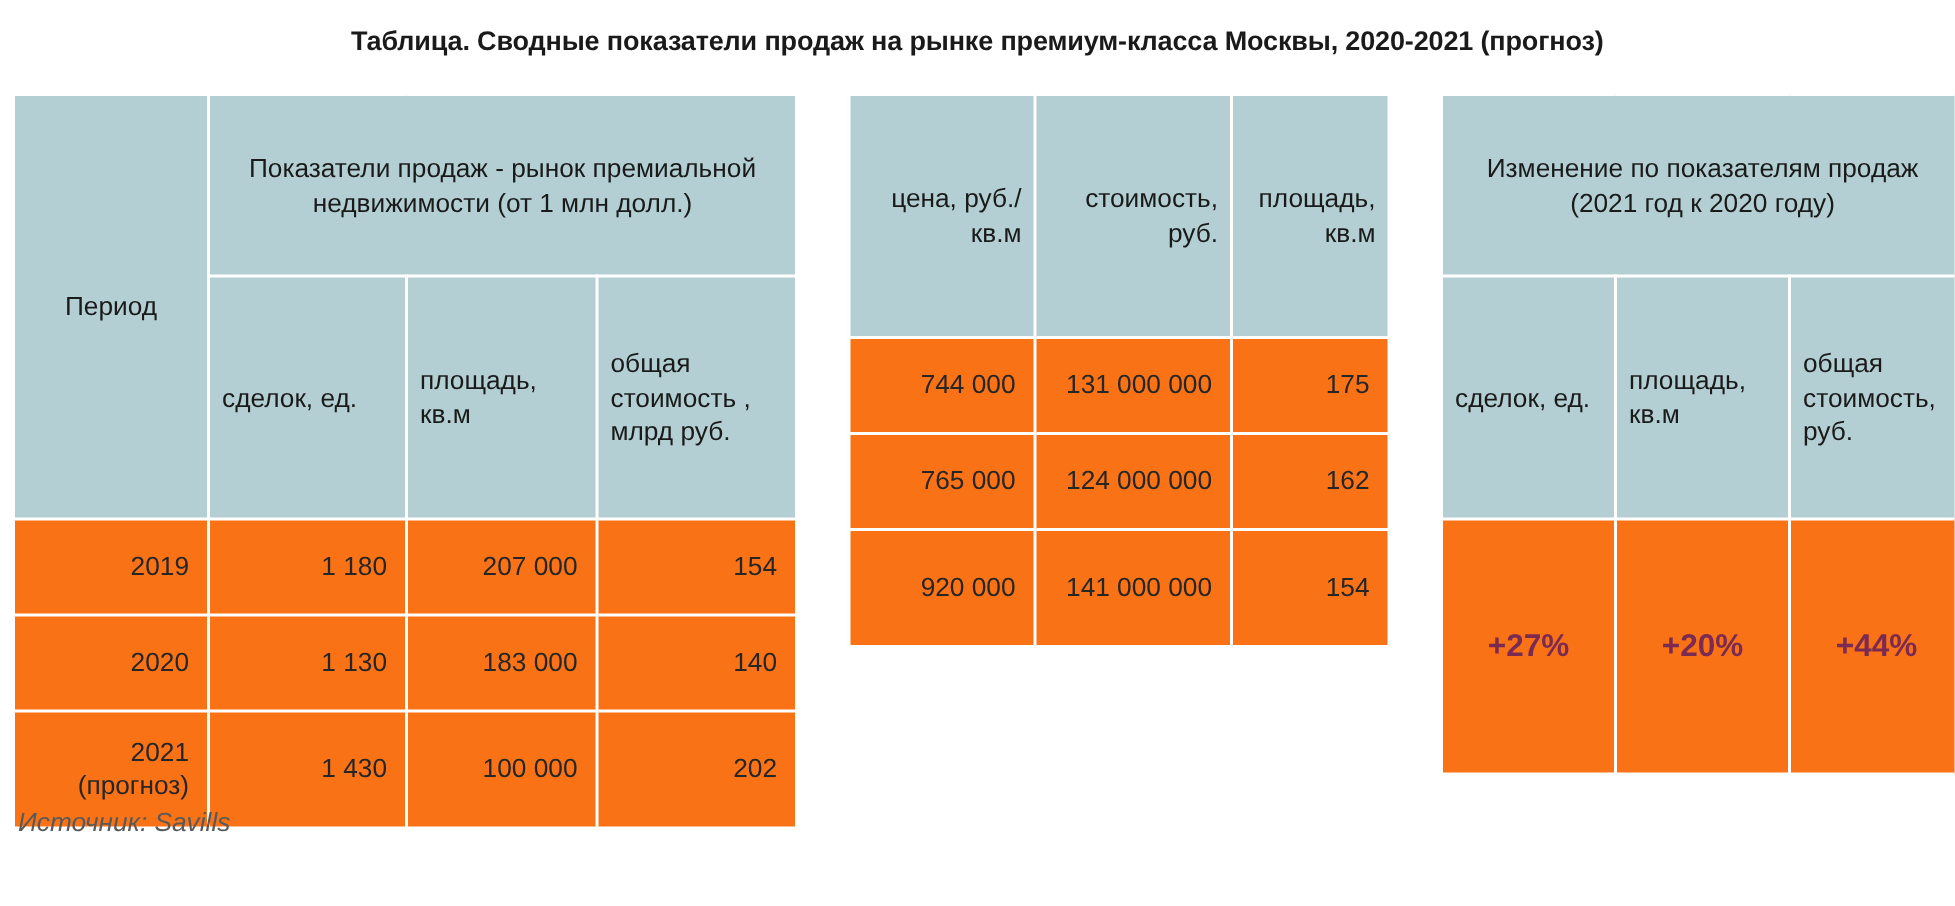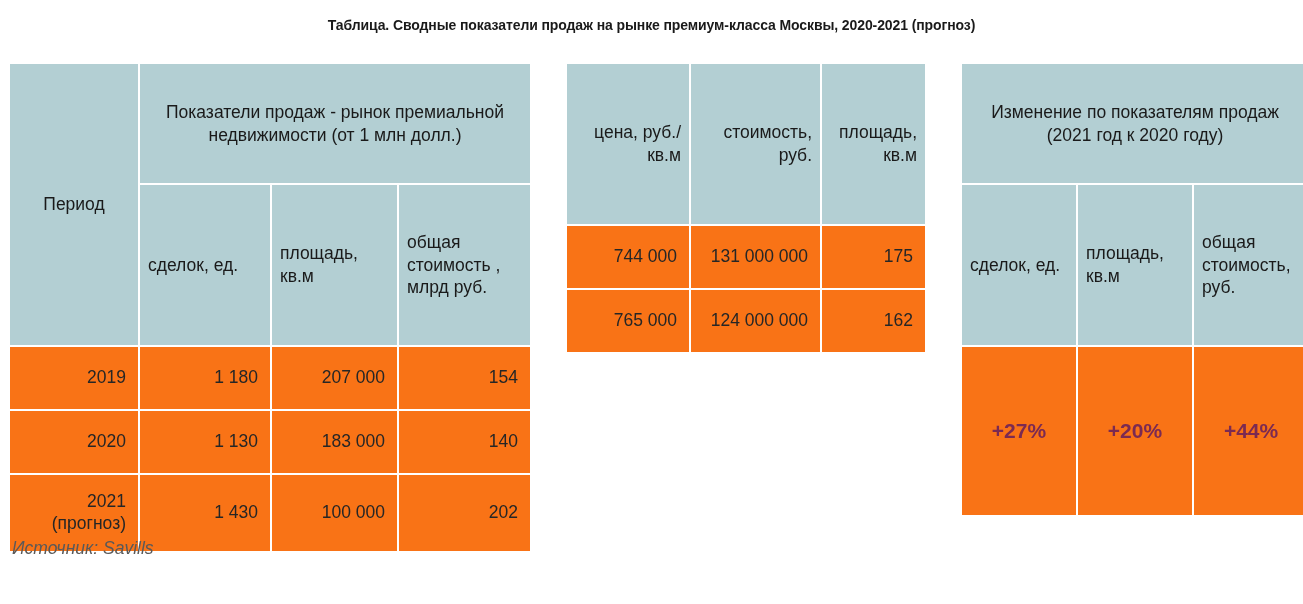--- a/index.html
+++ b/index.html
@@ -15,21 +15,21 @@
     overflow: hidden;
   }
   .page {
     position: relative;
     width: 1303px;
     height: 604px;
     box-sizing: border-box;
   }
   .title {
     text-align: center;
-    font-size: 14px;
+    font-size: 18px;
     font-weight: bold;
     color: #1a1a1a;
     padding-top: 17px;
     letter-spacing: -0.1px;
   }
   .tables-row {
     position: absolute;
     top: 62px;
     left: 8px;
     right: 8px;
@@ -200,20 +200,25 @@
         <tr class="r-2019">
           <td>744 000</td>
           <td>131 000 000</td>
           <td>175</td>
         </tr>
         <tr class="r-2020">
           <td>765 000</td>
           <td>124 000 000</td>
           <td>162</td>
         </tr>
+        <tr class="r-2021">
+          <td>920 000</td>
+          <td>141 000 000</td>
+          <td>154</td>
+        </tr>
       </tbody>
     </table>
 
     <table class="t3">
       <colgroup>
         <col class="c-d">
           <col class="c-a">
           <col class="c-t">
       </colgroup>
       <thead>

